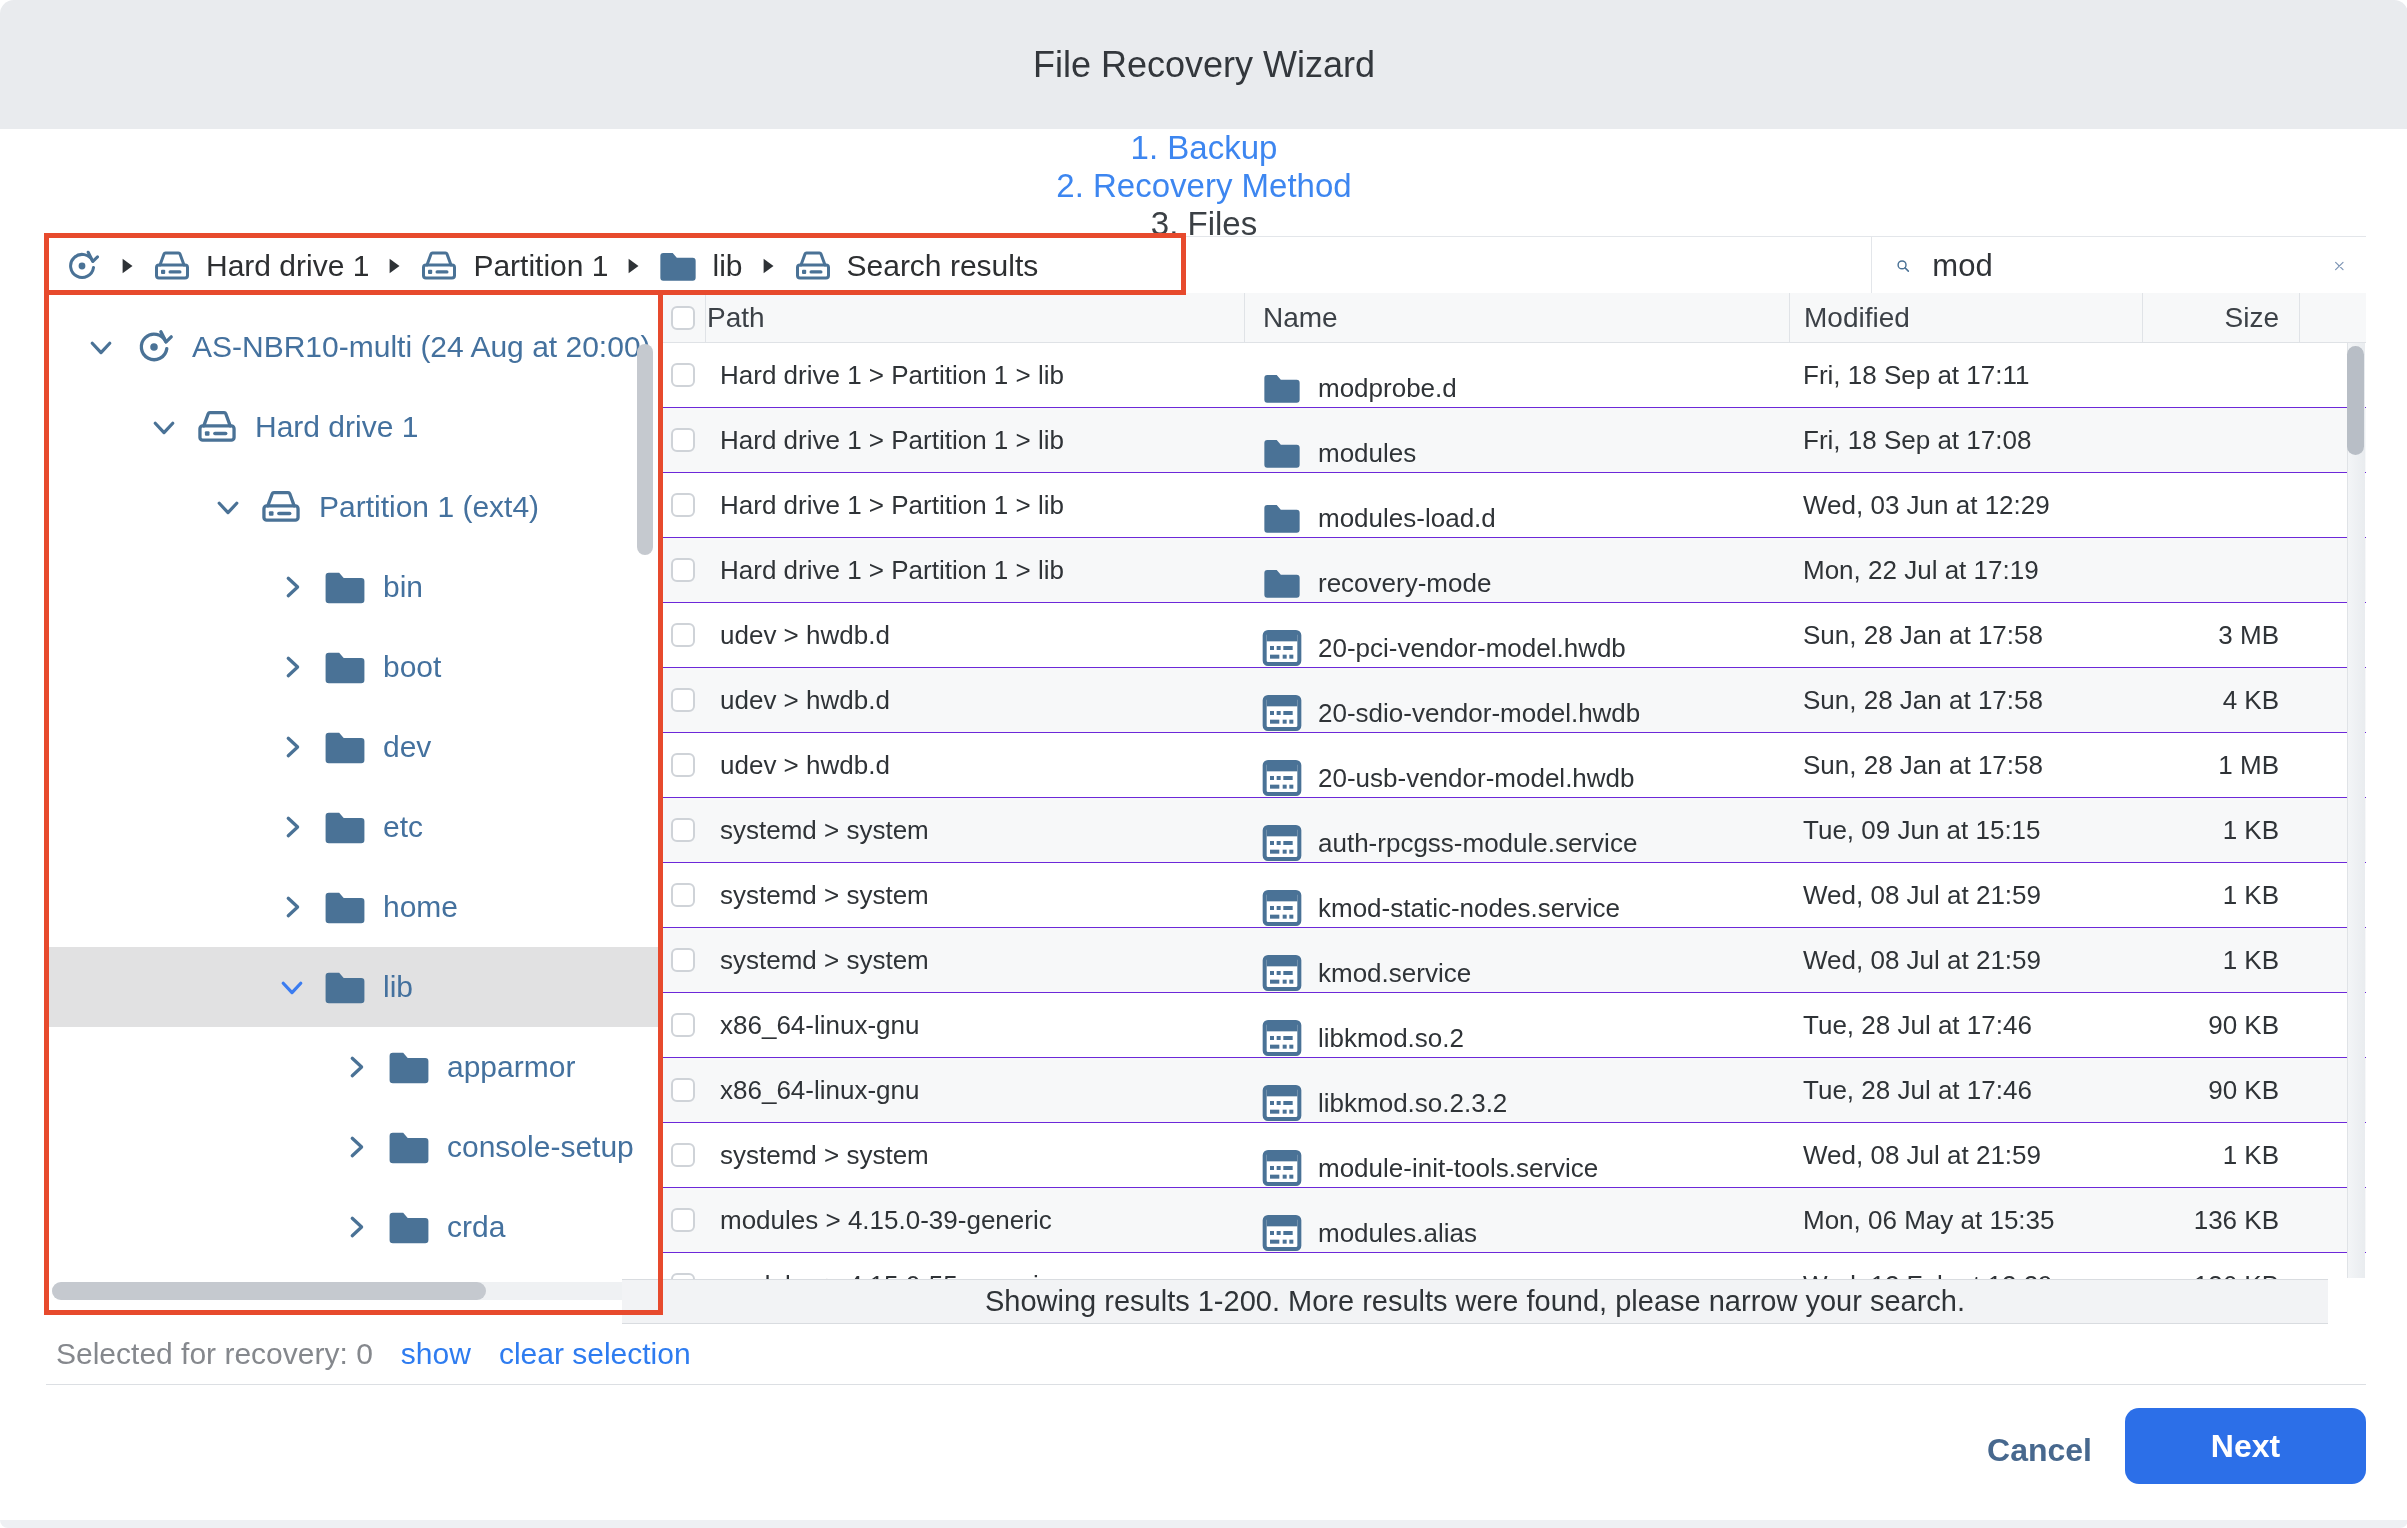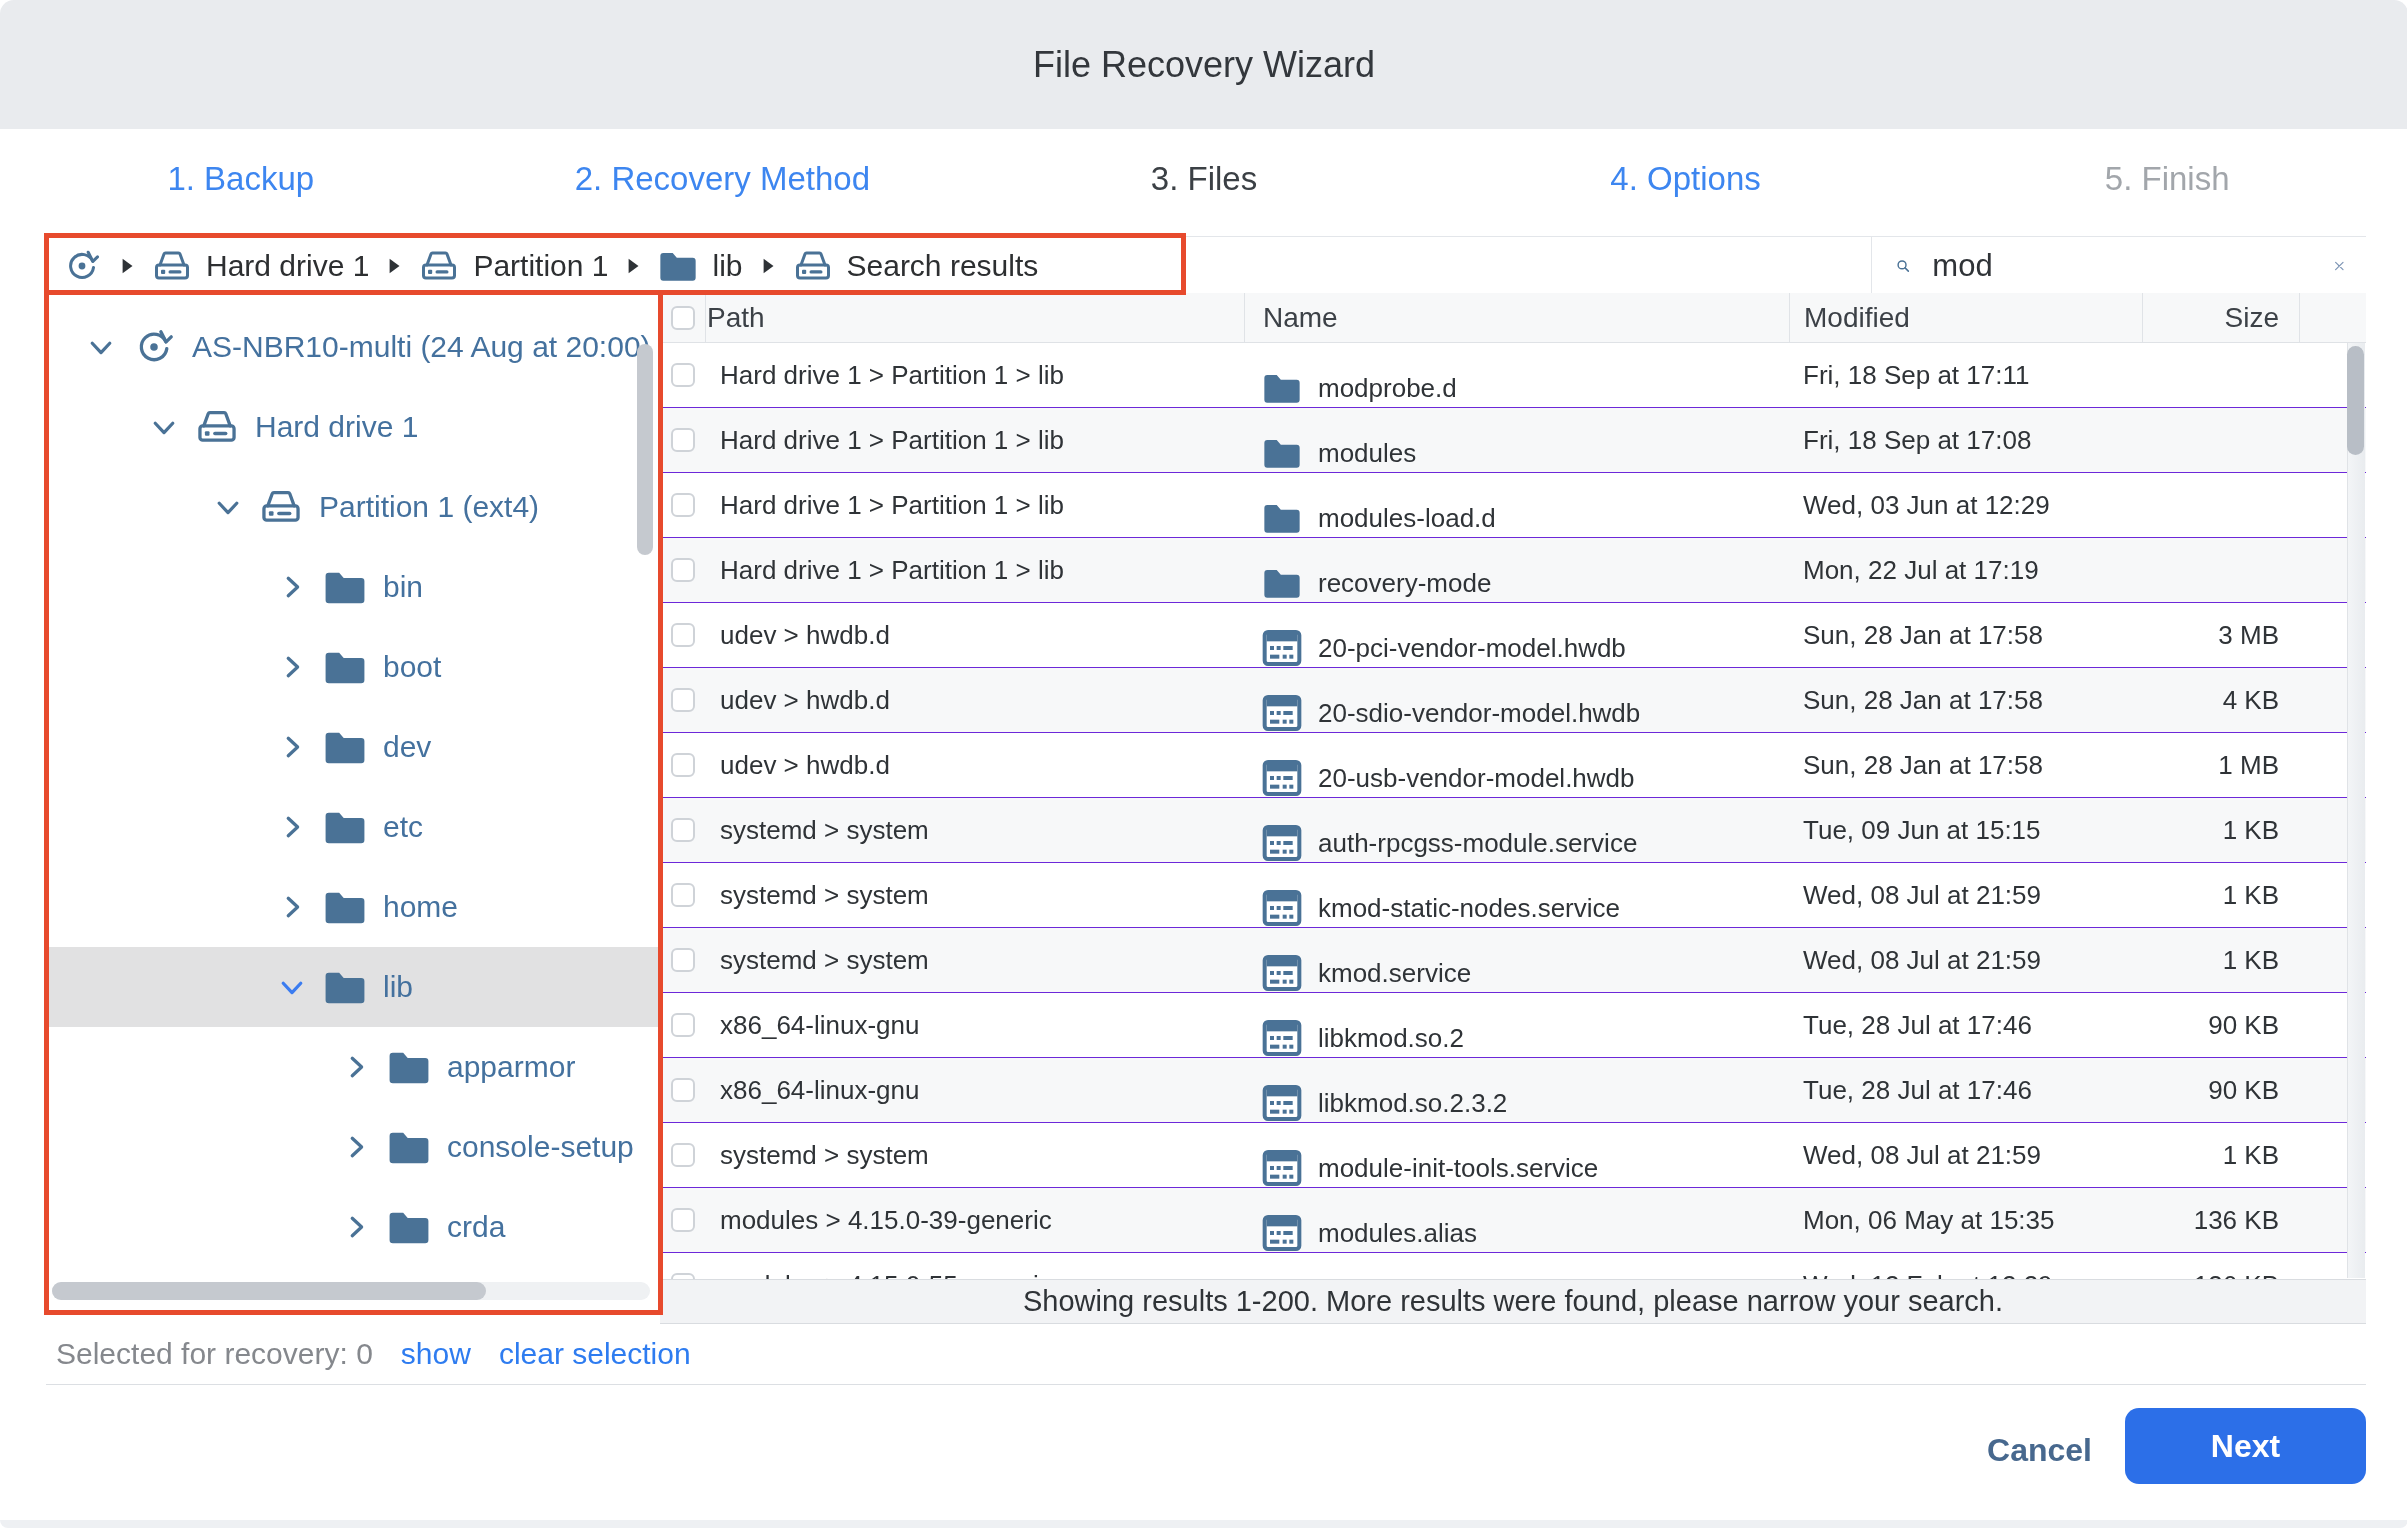--- a/index.html
+++ b/index.html
@@ -13,21 +13,21 @@
     position:absolute;left:0;top:0;width:2408px;height:129px;
     background:#e9ebee;border-radius:14px 14px 0 0;
   }
   .titlebar .title{
     width:100%;text-align:center;line-height:129px;
     font-size:36px;color:#33373c;border-radius:18px;
   }
   
   .steps{
     position:absolute;left:0;top:129px;width:2408px;height:100px;
-    display:flex;align-items:center;
+    display:flex;align-items:center;flex-direction:column;
   }
   .step{flex:1;text-align:center;font-size:33px;cursor:default;}
   .step.link{color:#3d86f0;}
   .step.current{color:#3b4045;}
   .step.disabled{color:#a2a6ab;}
   
   .topbar{
     position:absolute;left:46px;top:236px;width:2320px;height:57px;
     background:#fff;border-top:1px solid #e3e6ea;border-bottom:1px solid #e3e6ea;
     display:flex;align-items:stretch;
@@ -114,21 +114,21 @@
     position:absolute;left:2347px;top:343px;width:17px;height:935px;
     background:linear-gradient(to right,#f3f5f7,#e9ecef);
     border-left:1px solid #e0e3e7;
   }
   .tbl-vthumb{
     position:absolute;left:2347px;top:346px;width:17px;height:109px;
     background:#b8bec6;border-radius:9px;
   }
   
   .statusband{
-    position:absolute;left:660px;top:1279px;width:1706px;height:45px;
+    position:absolute;left:622px;top:1279px;width:1706px;height:45px;
     background:#f2f3f5;border-top:1px solid #d9dce0;border-bottom:1px solid #d9dce0;
     display:flex;align-items:center;justify-content:center;
     font-size:29px;color:#2f3337;box-sizing:border-box;
   }
   
   .selrow{
     position:absolute;left:46px;top:1323px;width:2320px;height:62px;
     border-bottom:1px solid #dcdfe3;display:flex;align-items:center;gap:28px;
     padding-left:10px;box-sizing:border-box;font-size:30px;
   }

